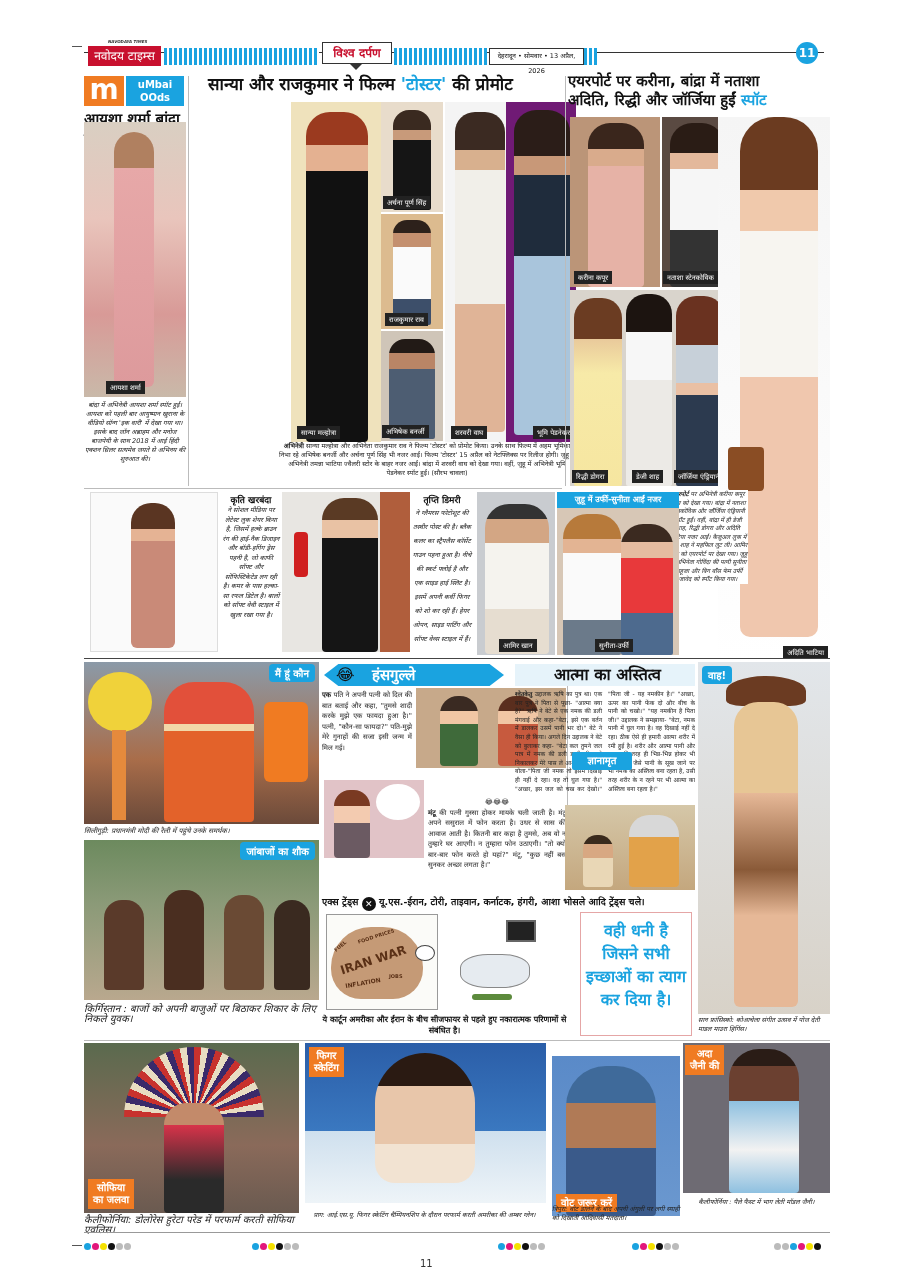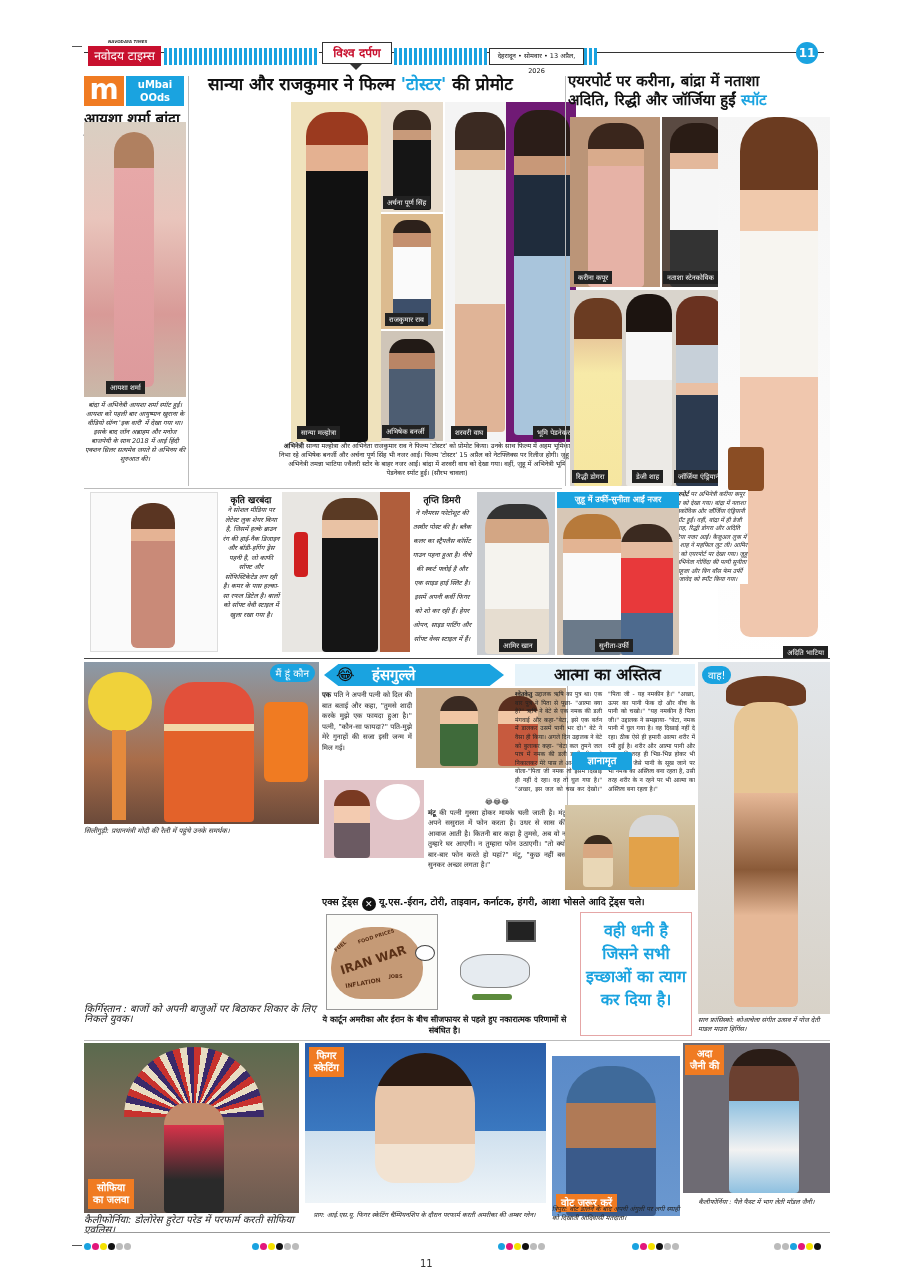--- a/index.html
+++ b/index.html
@@ -3,21 +3,21 @@
 <meta charset="utf-8">
 <style>
 *{box-sizing:border-box;margin:0;padding:0}
 body{width:909px;height:1286px;background:#fff;font-family:"DejaVu Sans",sans-serif;position:relative;overflow:hidden;color:#111}
 .abs{position:absolute}
 .photo{position:absolute;overflow:hidden}
 .tag{position:absolute;background:#222;color:#fff;font-size:7px;padding:2px 4px;white-space:nowrap}
 .cap{font-size:7px;line-height:9.5px;color:#222}
 .it{font-style:italic}
 .head{font-weight:bold;color:#111}
-.badge{position:absolute;background:#1aa3e0;color:#fff;font-weight:normal;font-size:10px;padding:2px 6px;border-radius:9px}
+.badge{position:absolute;background:#1aa3e0;color:#fff;font-weight:bold;font-size:10px;padding:2px 6px;border-radius:4px}
 .obadge{position:absolute;background:#f07b22;color:#fff;font-weight:bold;font-size:10px;padding:3px 5px;line-height:12px}
 .body{font-size:7px;line-height:10px;text-align:justify;color:#222}
 .line{position:absolute;background:#bbb}
 .dots span{display:inline-block;width:7px;height:7px;border-radius:50%;margin-right:1px}
 </style>
 </head>
 <body>
 
 <div class="abs" style="left:72px;top:46px;width:10px;height:1px;background:#555"></div>
 <div class="abs" style="left:72px;top:1245px;width:10px;height:1px;background:#555"></div>
@@ -159,20 +159,27 @@
     <div class="abs" style="left:4px;top:10px;width:64px;height:60px;border-radius:50%;background:#f0d23a"></div>
     <div class="abs" style="left:28px;top:68px;width:14px;height:90px;background:#e58a3c"></div>
     <div class="abs" style="left:80px;top:20px;width:90px;height:140px;border-radius:30px 30px 4px 4px;background:linear-gradient(180deg,#e2503a 0,#e2503a 30%,#f2d8a8 30%,#f2d8a8 35%,#e3622a 35%)"></div>
     <div class="abs" style="left:180px;top:40px;width:44px;height:80px;background:#f07b22;border-radius:6px"></div>
     <div class="badge" style="right:4px;top:2px">मैं हूं कौन</div>
   </div>
   <div class="abs cap it" style="left:0;top:165px;width:235px;font-size:7px">सिलीगुड़ी: प्रधानमंत्री मोदी की रैली में पहुंचे उनके समर्थक।</div>
 </section>
 
 <section class="abs" style="left:84px;top:840px;width:235px;height:185px">
+  <div class="photo" style="left:0;top:0;width:235px;height:160px;background:linear-gradient(180deg,#6c8a5e 0%,#8b9a78 40%,#b9a88e 100%)">
+    <div class="abs" style="left:20px;top:60px;width:40px;height:90px;background:#5a3a2a;border-radius:18px 18px 4px 4px"></div>
+    <div class="abs" style="left:80px;top:50px;width:40px;height:100px;background:#4a2e20;border-radius:18px 18px 4px 4px"></div>
+    <div class="abs" style="left:140px;top:55px;width:40px;height:95px;background:#6a4a34;border-radius:18px 18px 4px 4px"></div>
+    <div class="abs" style="left:190px;top:60px;width:36px;height:90px;background:#3a2a20;border-radius:18px 18px 4px 4px"></div>
+    <div class="badge" style="right:4px;top:2px">जांबाजों का शौक</div>
+  </div>
   <div class="abs cap it" style="left:0;top:164px;width:235px;font-size:10px">किर्गिस्तान : बाजों को अपनी बाजुओं पर बिठाकर शिकार के लिए निकले युवक।</div>
 </section>
 
 <section class="abs" style="left:322px;top:662px;width:245px;height:228px">
   <div class="abs" style="left:2px;top:2px;width:180px;height:22px;background:#1aa3e0;clip-path:polygon(8% 0,92% 0,100% 50%,92% 100%,8% 100%,0 50%)"></div>
   <div class="abs" style="left:14px;top:3px;font-size:16px;line-height:20px">😂</div>
   <div class="abs" style="left:50px;top:3px;font-size:15px;font-weight:bold;color:#fff;line-height:20px">हंसगुल्ले</div>
   <p class="abs body" style="left:0;top:28px;width:90px;line-height:10.5px">
     <b>एक</b><span> पति ने अपनी पत्नी को दिल की बात बताई और कहा, "तुमसे शादी करके मुझे एक फायदा हुआ है।" पत्नी, "कौन-सा फायदा?" पति-मुझे मेरे गुनाहों की सजा इसी जन्म में मिल गई।</span>
   </p>

